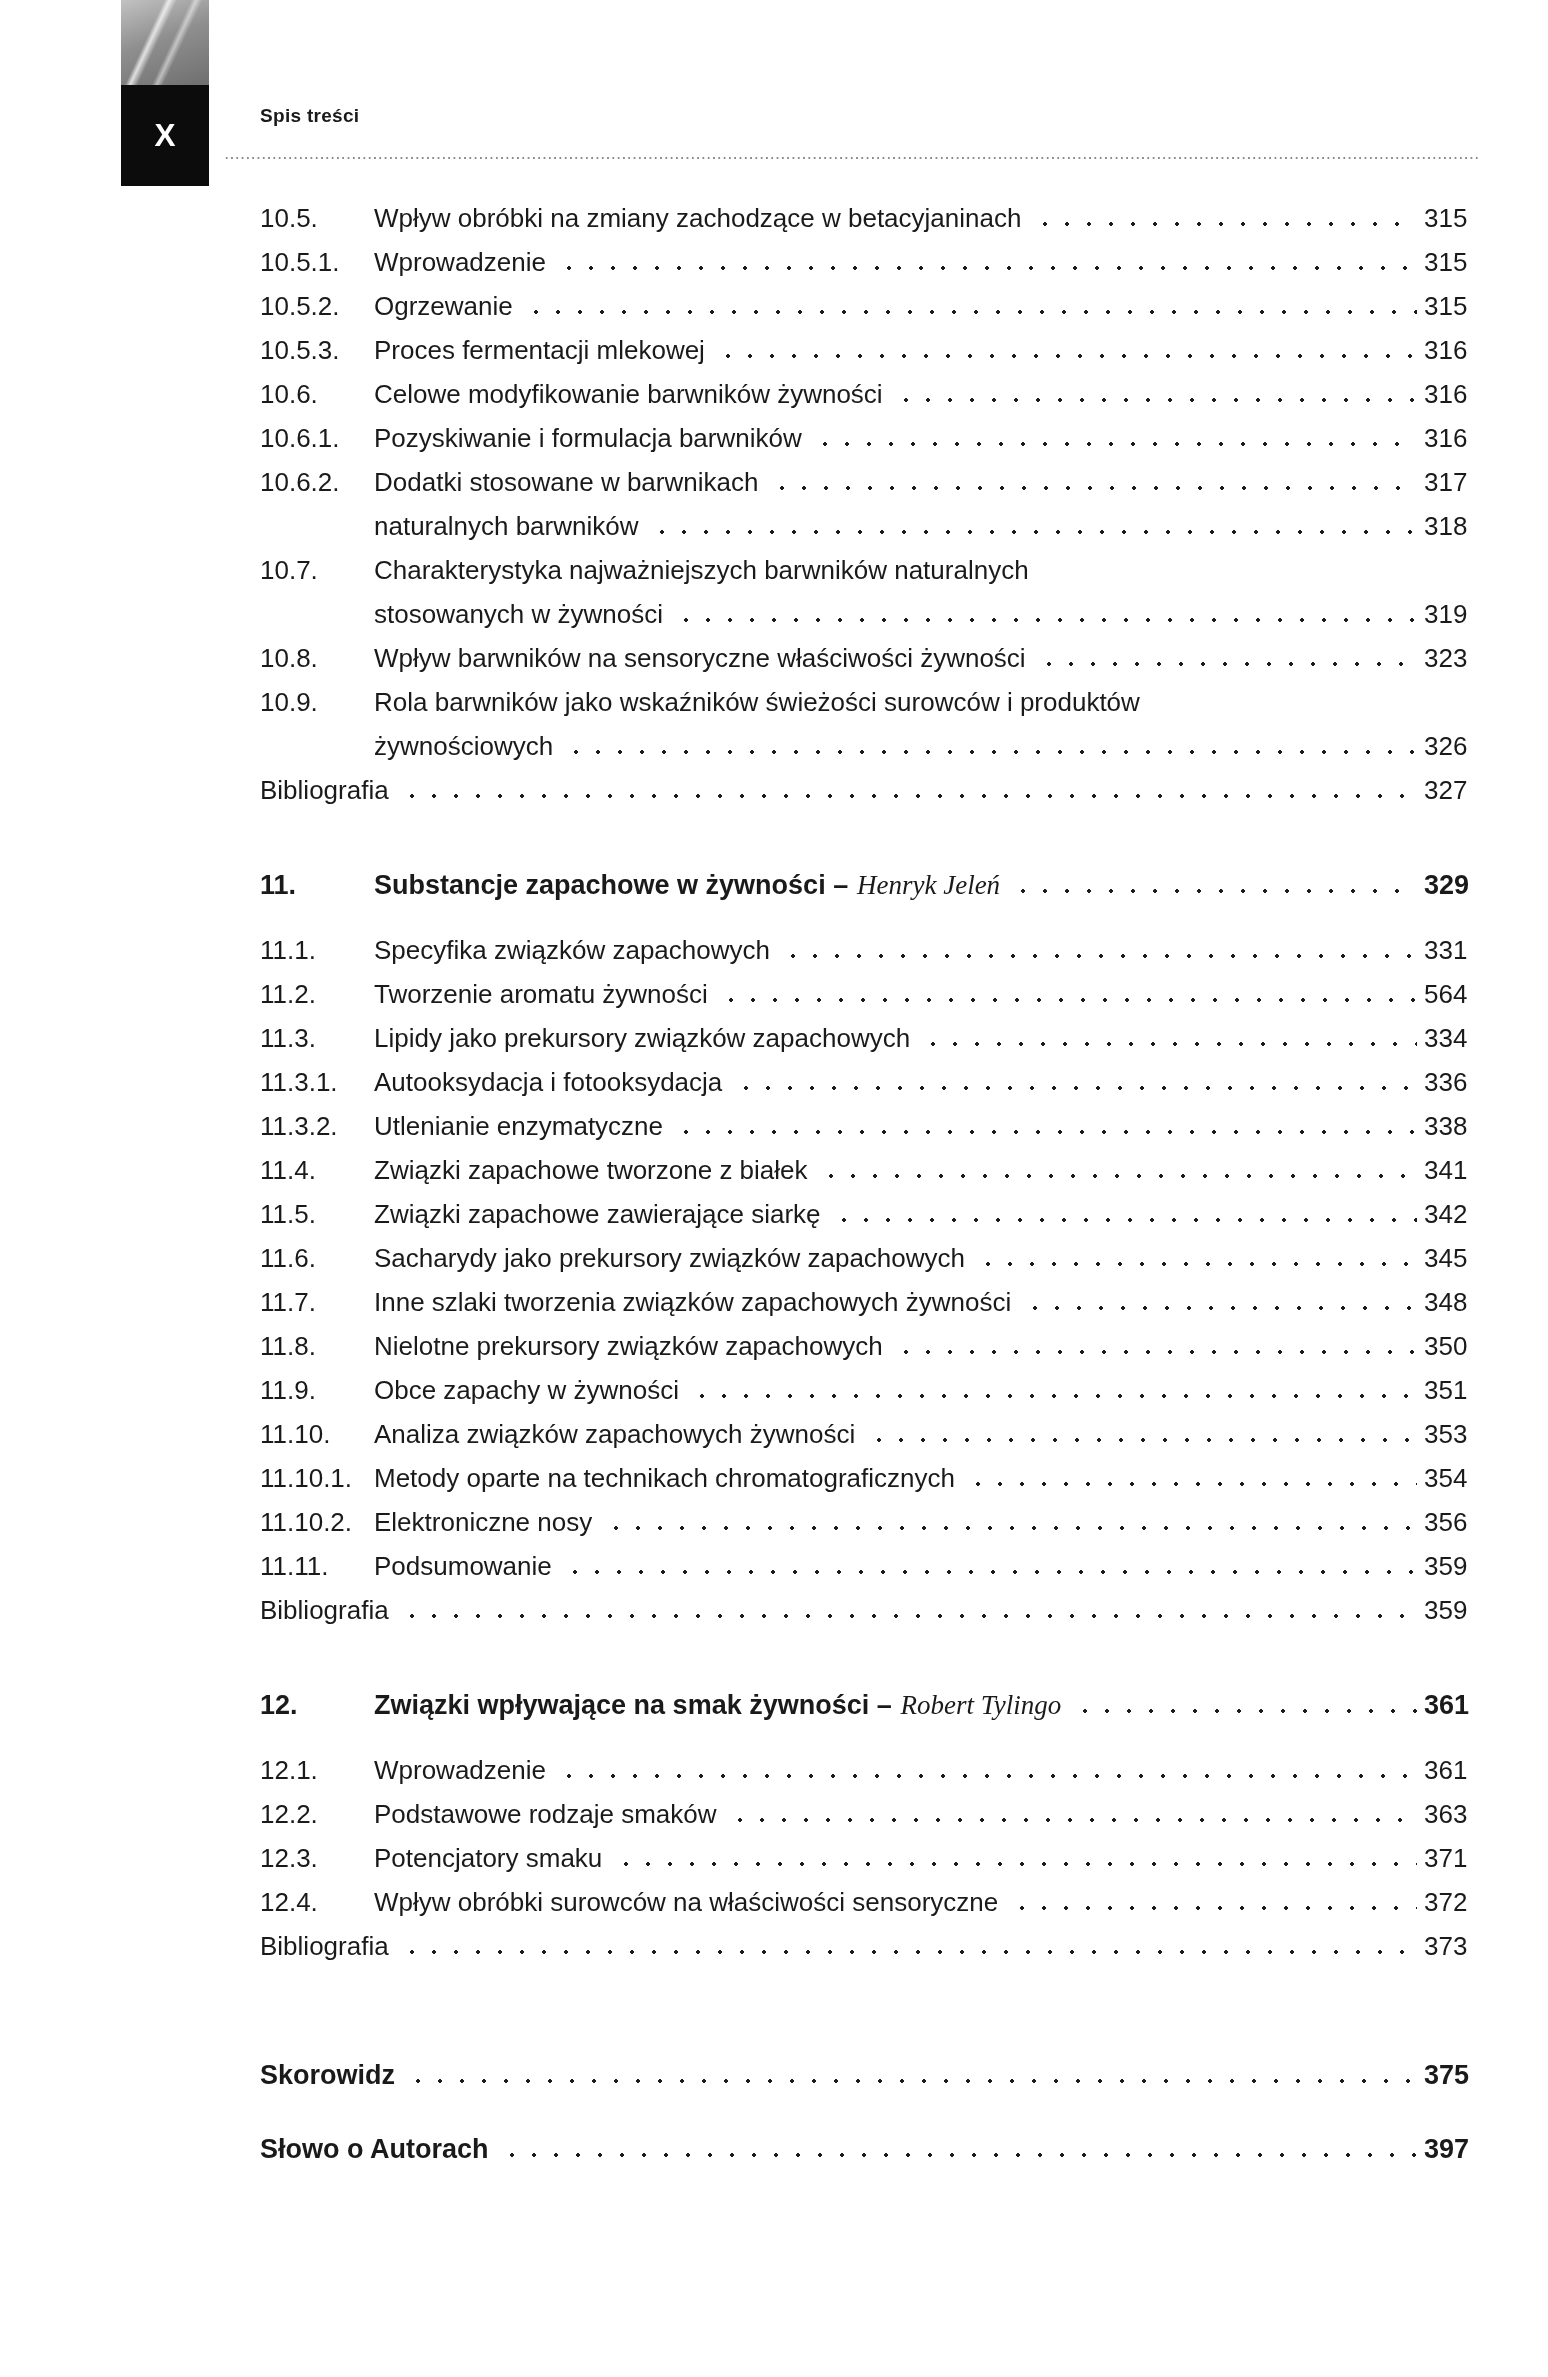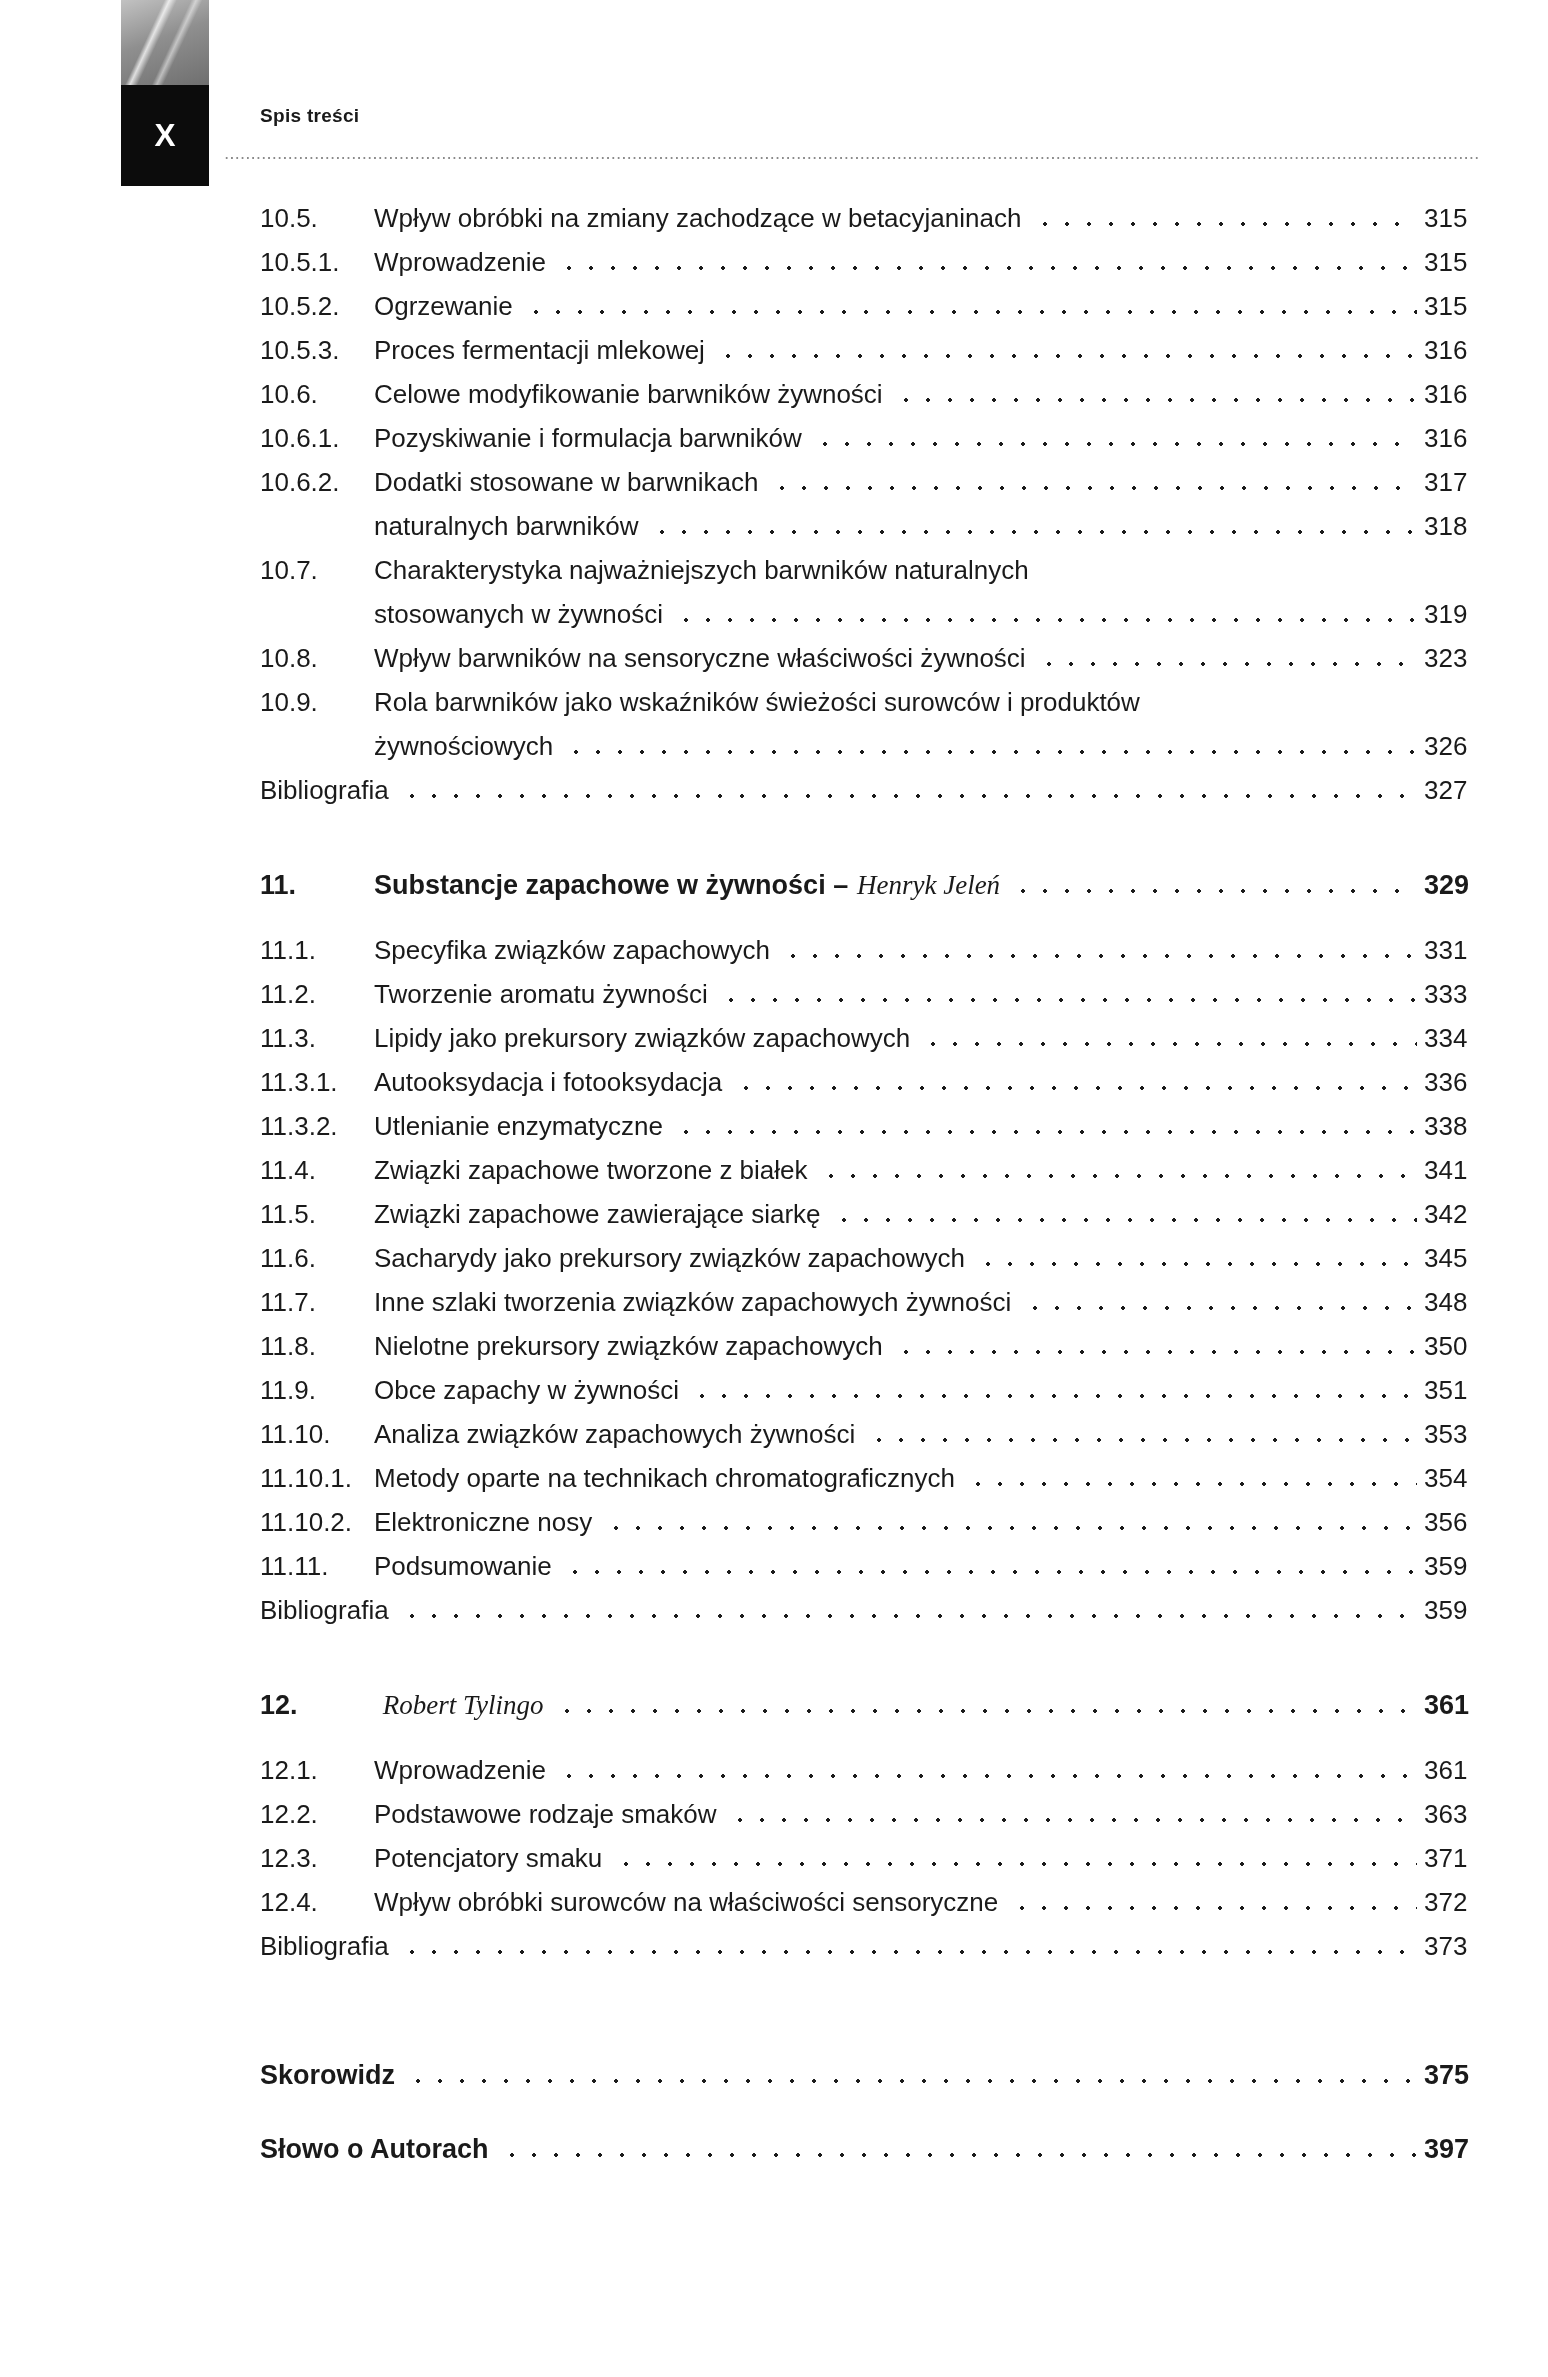--- a/index.html
+++ b/index.html
@@ -197,21 +197,21 @@
 
       <span class="leader"></span>
       <span class="page-num">331</span>
     </div>
 
     <div class="toc-row t-entry no-author">
       <span class="num">11.2.</span>
       <span class="txt">Tworzenie aromatu żywności</span>
 
       <span class="leader"></span>
-      <span class="page-num">333</span>
+      <span class="page-num">564</span>
     </div>
 
     <div class="toc-row t-entry no-author">
       <span class="num">11.3.</span>
       <span class="txt">Lipidy jako prekursory związków zapachowych</span>
 
       <span class="leader"></span>
       <span class="page-num">334</span>
     </div>
 
@@ -314,20 +314,21 @@
     <div class="toc-row t-left no-author">
 
       <span class="txt">Bibliografia</span>
 
       <span class="leader"></span>
       <span class="page-num">359</span>
     </div>
 
     <div class="toc-row t-chapter">
       <span class="num">12.</span>
+      <span class="txt">Związki wpływające na smak żywności –</span>
       <span class="author">Robert Tylingo</span>
       <span class="leader"></span>
       <span class="page-num">361</span>
     </div>
 
     <div class="toc-row t-entry no-author">
       <span class="num">12.1.</span>
       <span class="txt">Wprowadzenie</span>
 
       <span class="leader"></span>

